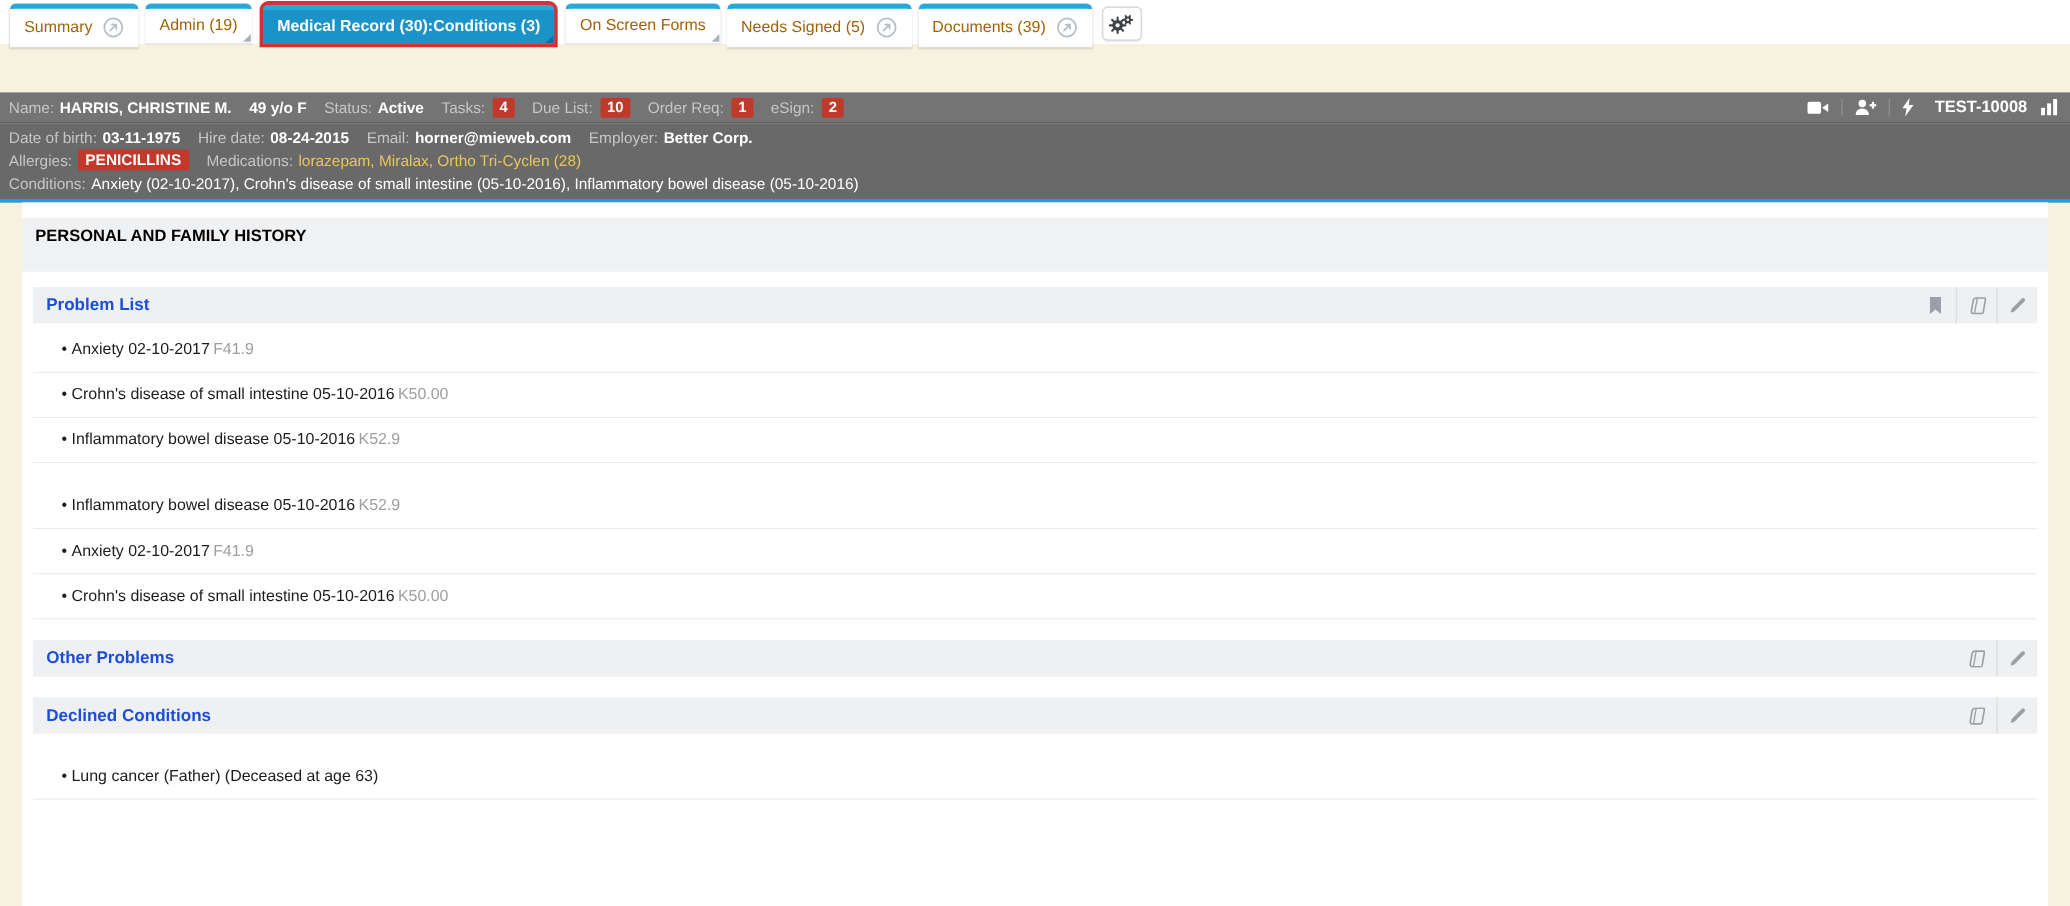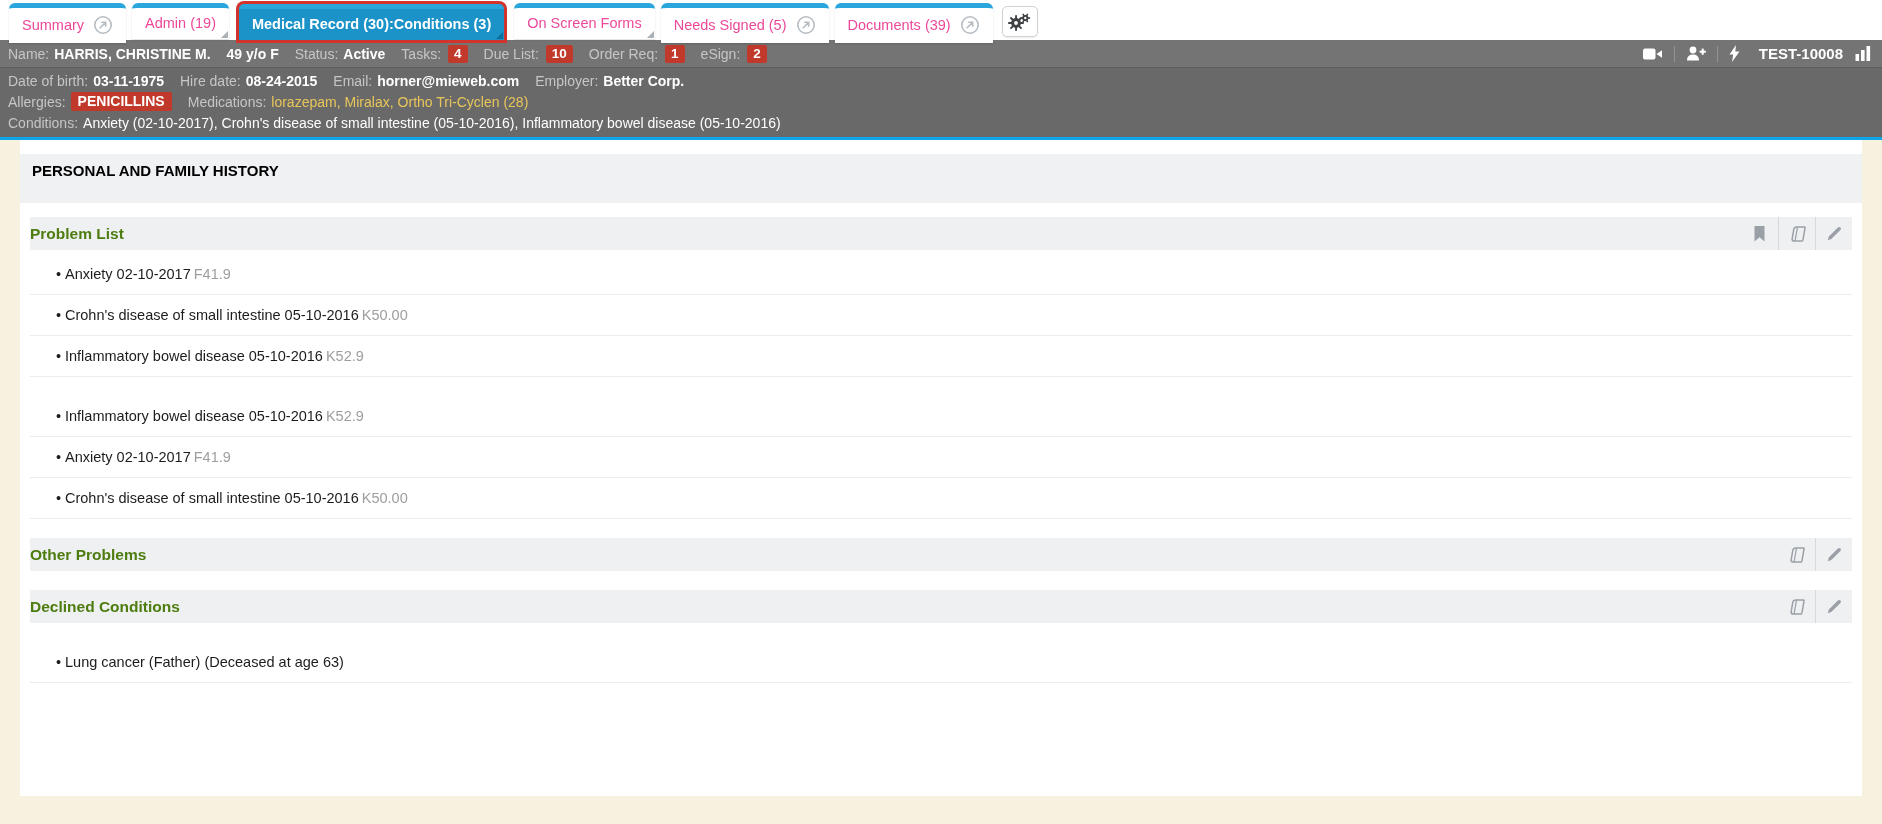--- a/index.html
+++ b/index.html
@@ -10,21 +10,21 @@
     font-family:"Liberation Sans", sans-serif;
     font-size:14px; color:#222;
   }
 
   
   .tabbar { height:40px; background:#fff; display:flex; align-items:flex-start; padding-left:6px; }
   #tabs { display:flex; align-items:flex-start; }
   .tab {
     position:relative; display:flex; align-items:center; gap:9px;
     margin:3px 3px 0 3px; padding:7px 13px 8px;
-    background:#fff; color:#ec4899; font-size:14.5px; white-space:nowrap;
+    background:#fff; color:#a16207; font-size:14.5px; white-space:nowrap;
     border-top:5px solid #29a7dd; border-radius:6px 6px 0 0;
     box-shadow:0 1px 2px rgba(0,0,0,.14); cursor:pointer;
   }
   .tab.selected {
     background:#1b93c8; color:#fff; font-weight:700;
     box-shadow:0 0 0 3px #d0342c; border-radius:5px 5px 0 0; margin:4px 7px 0 7px;
   }
   .tab.dropdown::after {
     content:""; position:absolute; right:1px; bottom:1px; width:0; height:0;
     border-style:solid; border-width:0 0 7px 7px;
@@ -36,21 +36,21 @@
   .gear-btn {
     margin:6px 0 0 6px; width:36px; height:31px;
     border:1px solid #ccd2d6; border-radius:5px; background:#fff; color:#3f4346;
     display:flex; align-items:center; justify-content:center; cursor:pointer;
     box-shadow:0 1px 2px rgba(0,0,0,.08); padding:0;
   }
 
   
   .patient-header { font-size:14px; }
   .prow { display:flex; align-items:center; padding:0 10px 0 8px; }
-  .row1 { background:#747474; height:28px; color:#fff; border-bottom:1px solid #5d5d5d; }
+  .row1 { background:#747474; height:28px; color:#fff; border-bottom:1px solid #5d5d5d;margin-top:44px; }
   .subrows { background:#696969; border-bottom:3px solid #0ea5e9; padding:2px 0 4px; }
   .subrows .prow { height:21px; }
   .grp { display:flex; align-items:center; margin-right:16px; white-space:nowrap; }
   .lbl { color:#c6c6c6; margin-right:5px; }
   .val { color:#fff; font-weight:700; }
   .val.normal { font-weight:400; }
   .badge {
     background:#c0392b; color:#fff; font-weight:700; font-size:13.5px;
     padding:1px 6px 2px; border-radius:2px; margin-left:2px; cursor:pointer;
   }
@@ -69,21 +69,21 @@
   .content { margin:0 20px; background:#fff; padding:14px 0 26px; min-height:656px; }
   .page-title {
     background:#f0f1f3; height:49px; line-height:33px; padding-left:12px;
     font-weight:700; font-size:15px; color:#000;
   }
   .sections { padding:0 10px; }
   .section { margin-top:19px; }
   .section:first-child { margin-top:14px; }
   .section-bar {
     background:#eef0f2; height:33px; display:flex; align-items:center;
-    padding-left:0; font-weight:700; font-size:15.5px; color:#4d7c0f;
+    padding-left:12px; font-weight:700; font-size:15.5px; color:#1d4ed8;
   }
   .bar-icons { margin-left:auto; display:flex; align-self:stretch; }
   .icon-btn {
     width:37px; display:flex; align-items:center; justify-content:center;
     color:#9aa0a6; background:none; border:none; border-left:1px solid #d7d9db;
     cursor:pointer; padding:0;
   }
   .bar-icons .icon-btn:first-child { border-left:none; }
   ul.items { list-style:none; margin:4px 0 0; padding:0; }
   li.item {

